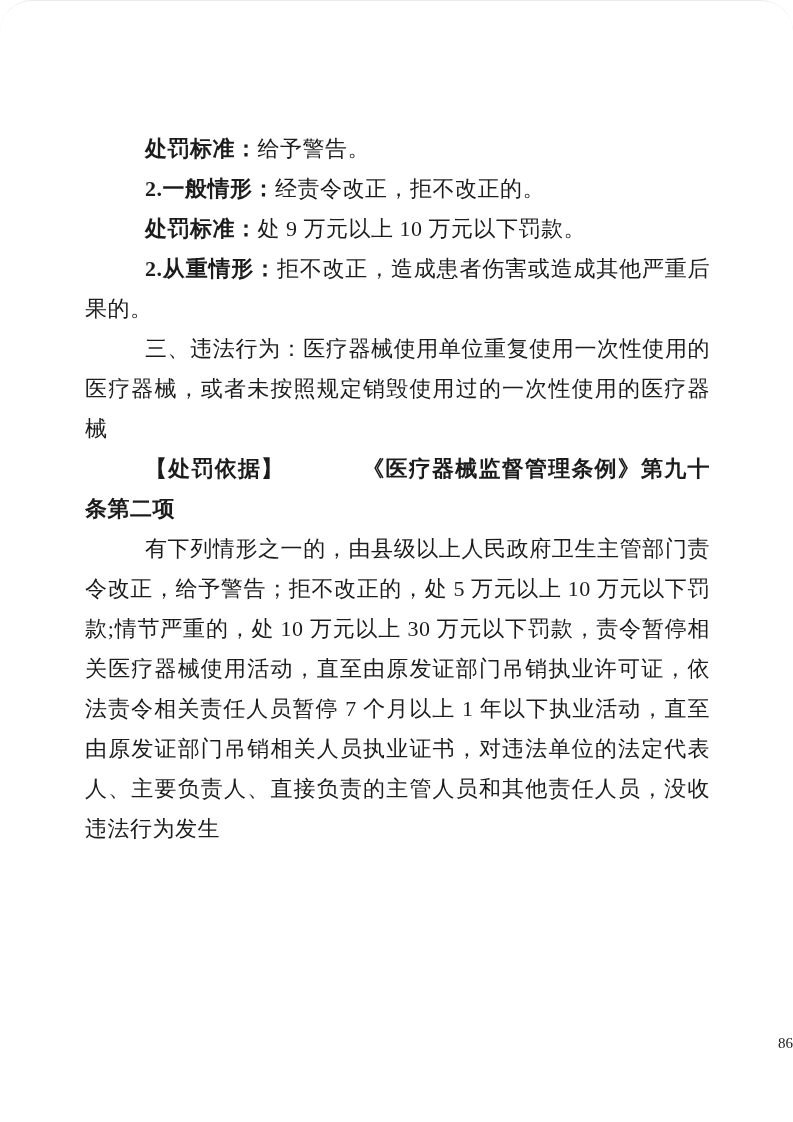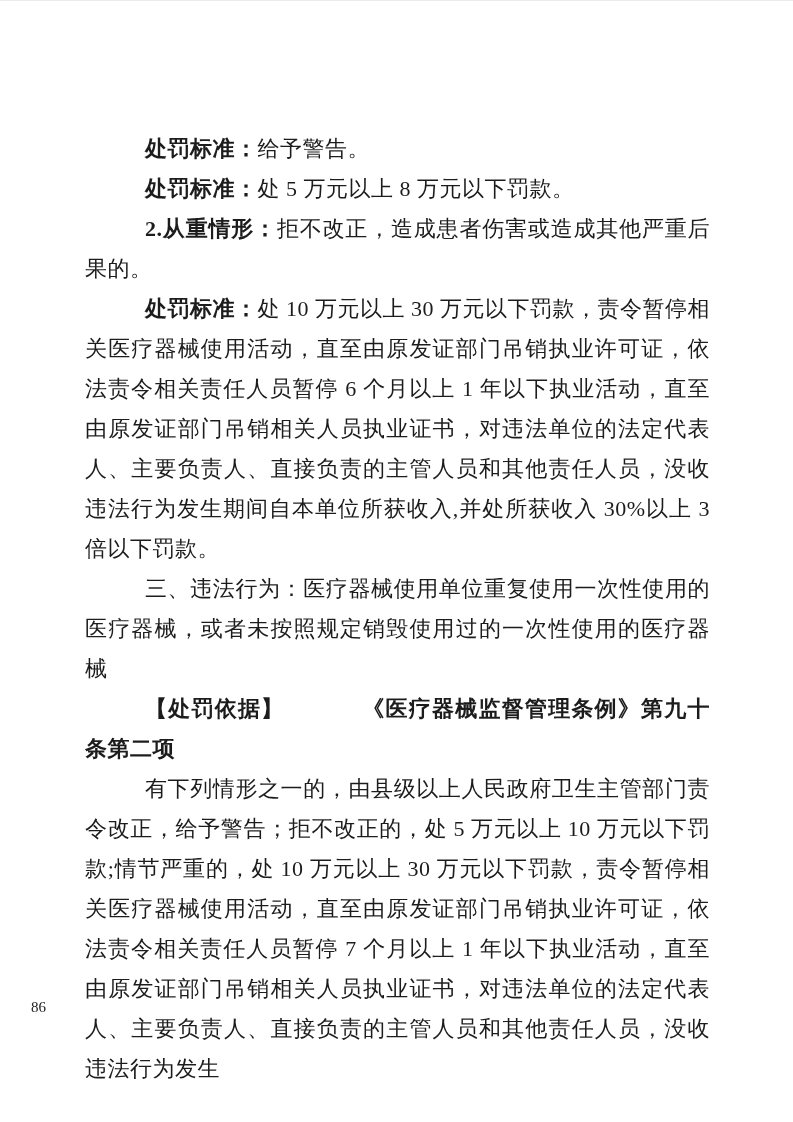--- a/index.html
+++ b/index.html
@@ -10,20 +10,21 @@
   .page {
     position: relative;
     width: 793px;
     height: 1122px;
     background: #ffffff;
     color: #1c1c1c;
     font-family: "Liberation Serif", "DejaVu Serif", serif;
     overflow: hidden;
     border-top: 1px solid #ececec;
     box-sizing: border-box;
+    border-radius: 32px;
   }
   .doc-body {
     position: absolute;
     left: 85px;
     top: 128px;
     width: 625px;
   }
   .para {
     margin: 0;
     font-size: 22px;
@@ -39,44 +40,44 @@
   .para.kaiti {
   }
   .para.basis {
     font-weight: 700;
   }
   .para.basis .lead {
     margin-right: 78px;
   }
   .page-number {
     position: absolute;
-    top: 995px;
+    top: 1031px;
     left: 0;
     right: 0;
-    text-align: left;
+    text-align: right;
     font-size: 15px;
     line-height: 22px;
     color: #222222;
     padding-left: 31px;
   }
 </style>
 </head>
 <body>
 
 <div class="page">
   <div class="doc-body">
 
     <p class="para"><span class="lead">处罚标准：</span><span>给予警告。</span></p>
 
+    <p class="para"><span class="lead">2.一般情形：</span><span>经责令改正，拒不改正的。</span></p>
 
-    <p class="para"><span class="lead">处罚标准：</span><span>处 5 万元以上 8 万元以下罚款。</span></p>
+    <p class="para"><span class="lead">处罚标准：</span><span>处 9 万元以上 10 万元以下罚款。</span></p>
 
     <p class="para"><span class="lead">2.从重情形：</span><span>拒不改正，造成患者伤害或造成其他严重后果的。</span></p>
 
-    <p class="para"><span class="lead">处罚标准：</span><span>处 10 万元以上 30 万元以下罚款，责令暂停相关医疗器械使用活动，直至由原发证部门吊销执业许可证，依法责令相关责任人员暂停 6 个月以上 1 年以下执业活动，直至由原发证部门吊销相关人员执业证书，对违法单位的法定代表人、主要负责人、直接负责的主管人员和其他责任人员，没收违法行为发生期间自本单位所获收入,并处所获收入 30%以上 3 倍以下罚款。</span></p>
 
     <p class="para kaiti"><span>三、违法行为：医疗器械使用单位重复使用一次性使用的医疗器械，或者未按照规定销毁使用过的一次性使用的医疗器械</span></p>
 
     <p class="para basis"><span class="lead">【处罚依据】</span><span>《医疗器械监督管理条例》第九十条第二项</span></p>
 
     <p class="para"><span>有下列情形之一的，由县级以上人民政府卫生主管部门责令改正，给予警告；拒不改正的，处 5 万元以上 10 万元以下罚款;情节严重的，处 10 万元以上 30 万元以下罚款，责令暂停相关医疗器械使用活动，直至由原发证部门吊销执业许可证，依法责令相关责任人员暂停 7 个月以上 1 年以下执业活动，直至由原发证部门吊销相关人员执业证书，对违法单位的法定代表人、主要负责人、直接负责的主管人员和其他责任人员，没收违法行为发生</span></p>
 
   </div>
 
   <div class="page-number">86</div>

